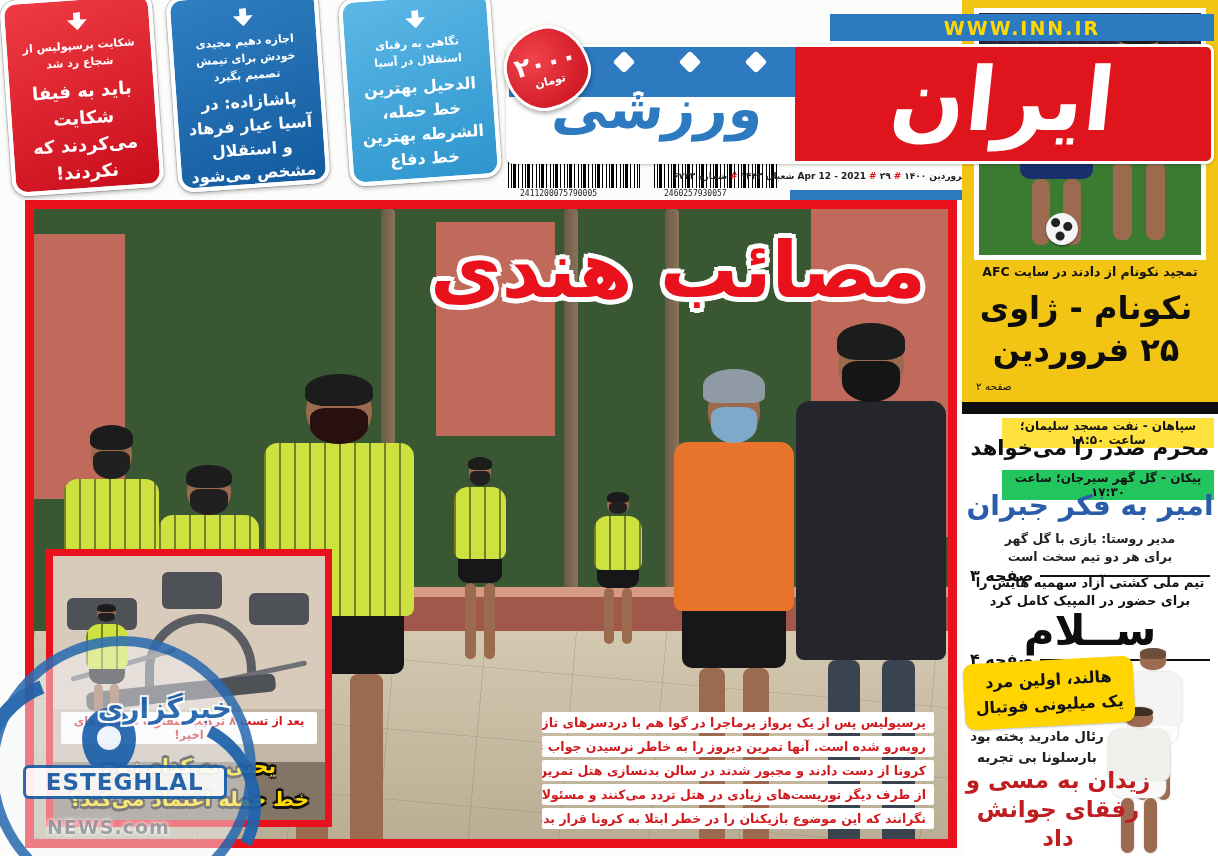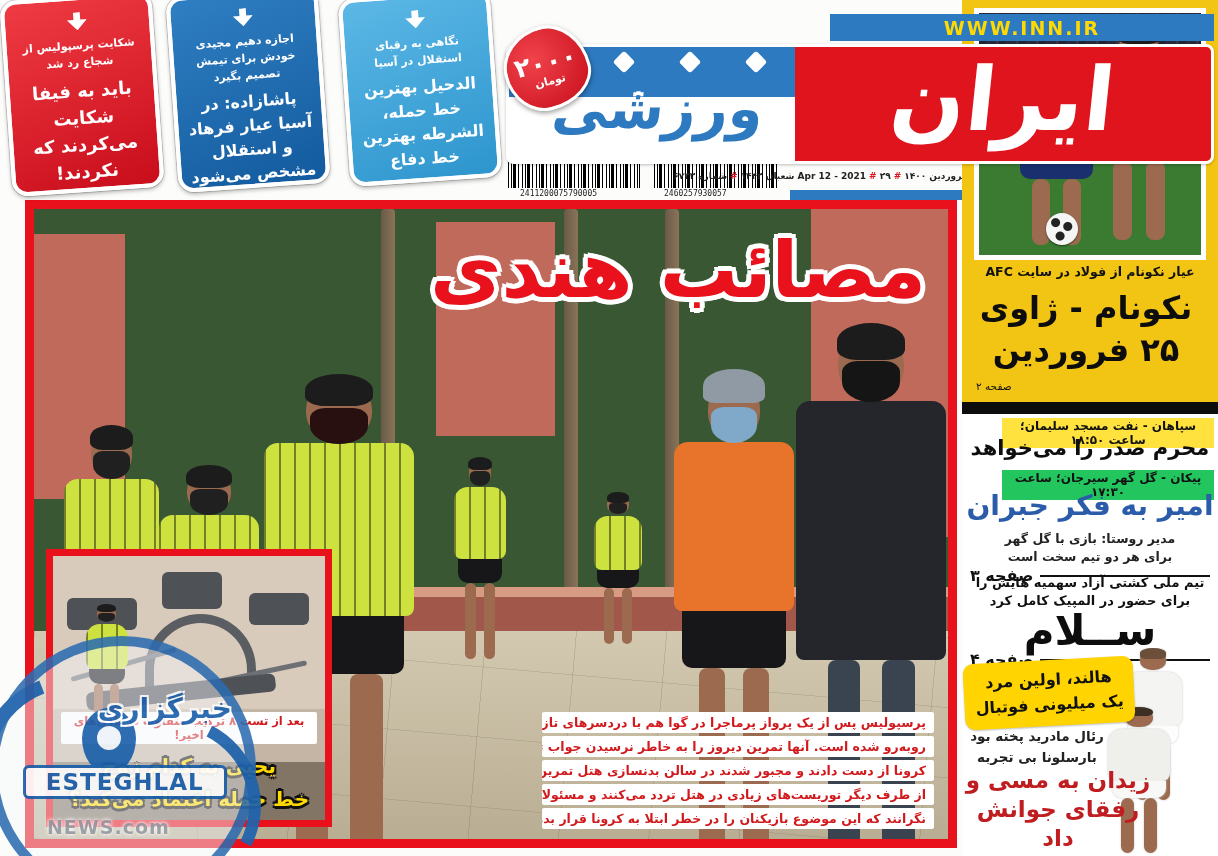--- a/index.html
+++ b/index.html
@@ -405,21 +405,21 @@
             <div class="p-torso"></div>
               <div class="p-shorts"></div>
             <div class="p-legs">
                 <div class="p-leg"></div>
                 <div class="p-leg"></div>
               </div>
           </div>
           <div class="ball"></div>
         </div>
       </div>
-      <div id="afc-caption">عیار نکونام از فولاد در سایت AFC</div>
+      <div id="afc-caption">تمجید نکونام از دادند در سایت AFC</div>
       <div id="afc-headline">
           <div>نکونام - ژاوی</div>
           <div>۲۵ فروردین</div>
         </div>
       <div id="afc-page">صفحه ۲</div>
     </div>
     <div id="black-bar"></div>
 
     <div class="fixture" id="fixture-1">
       <span>سپاهان - نفت مسجد سلیمان؛ ساعت ۱۸:۵۰</span>

